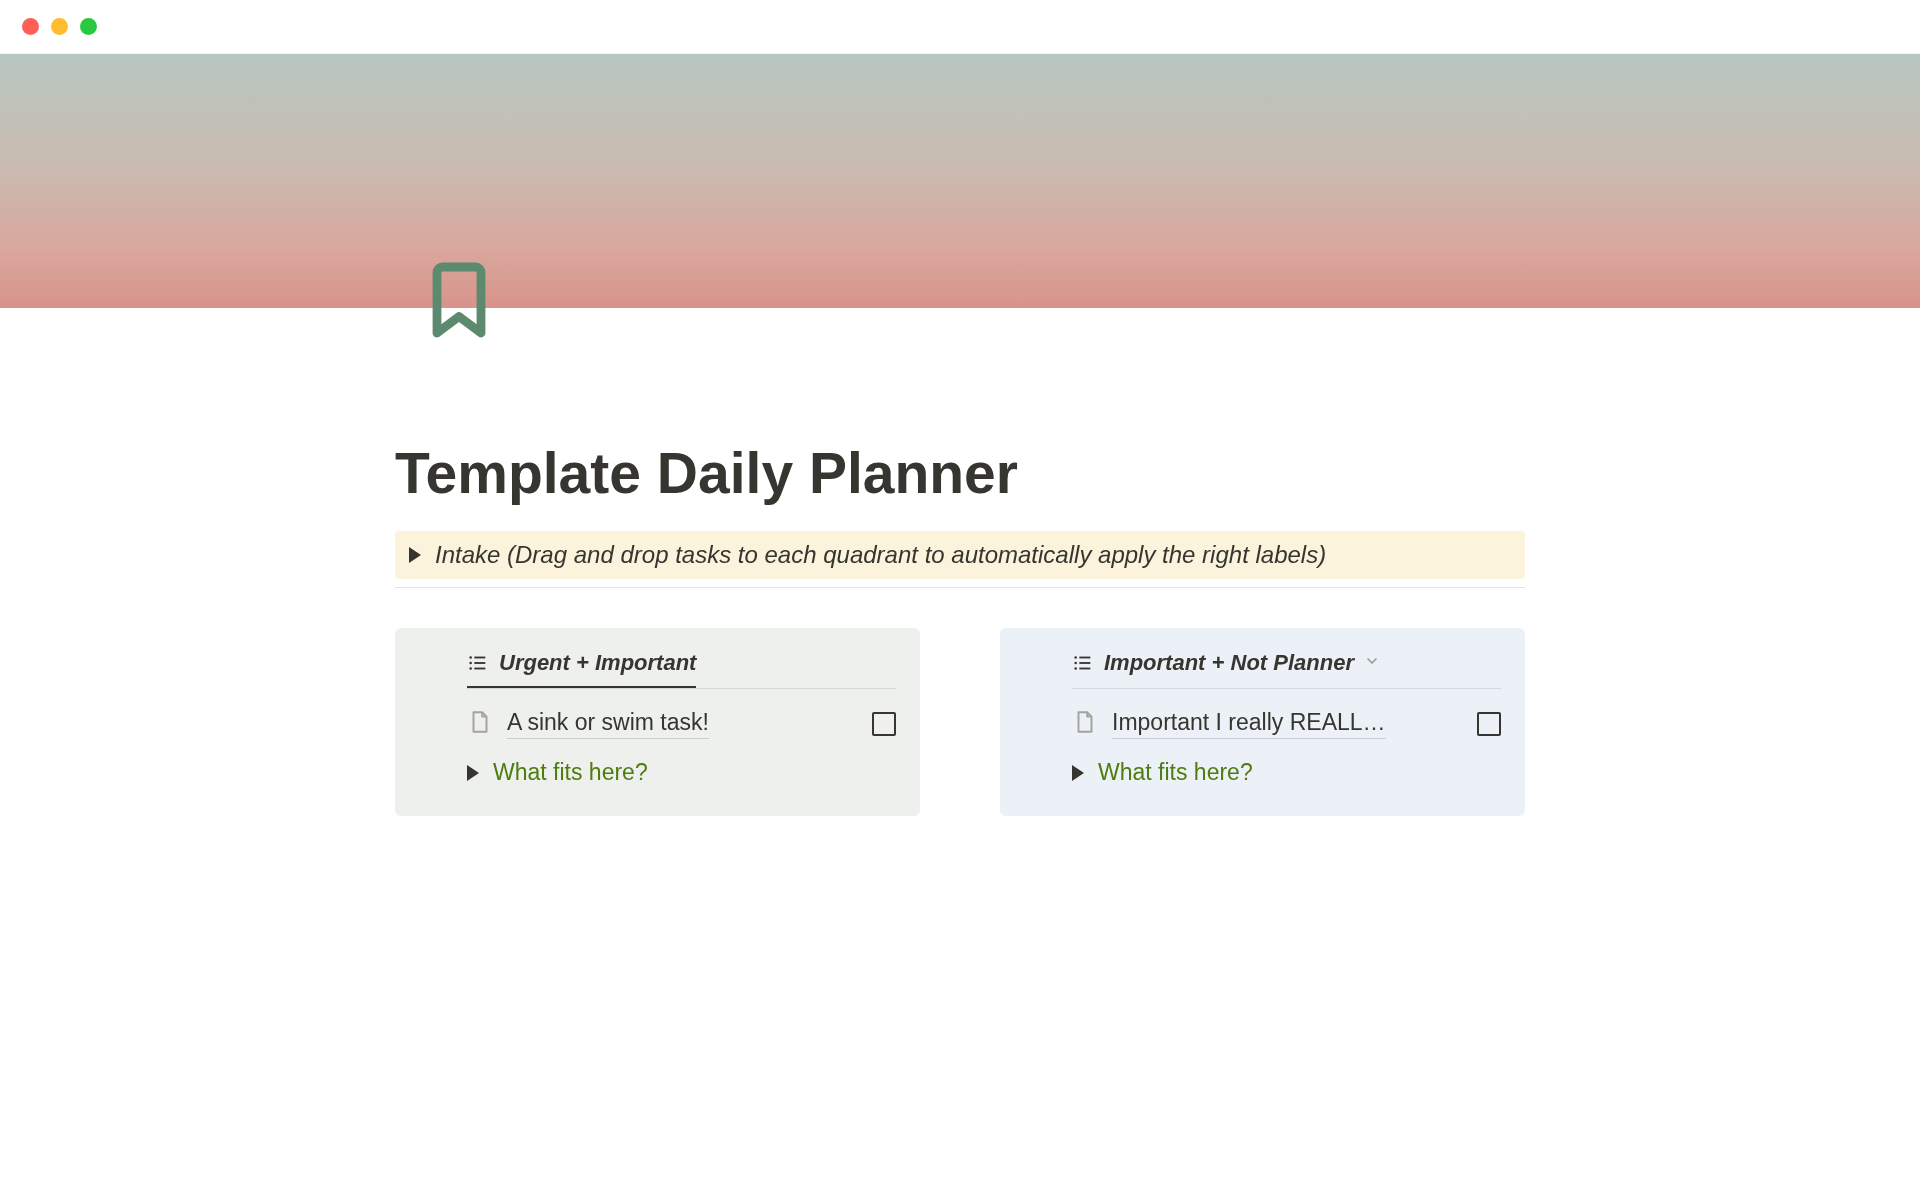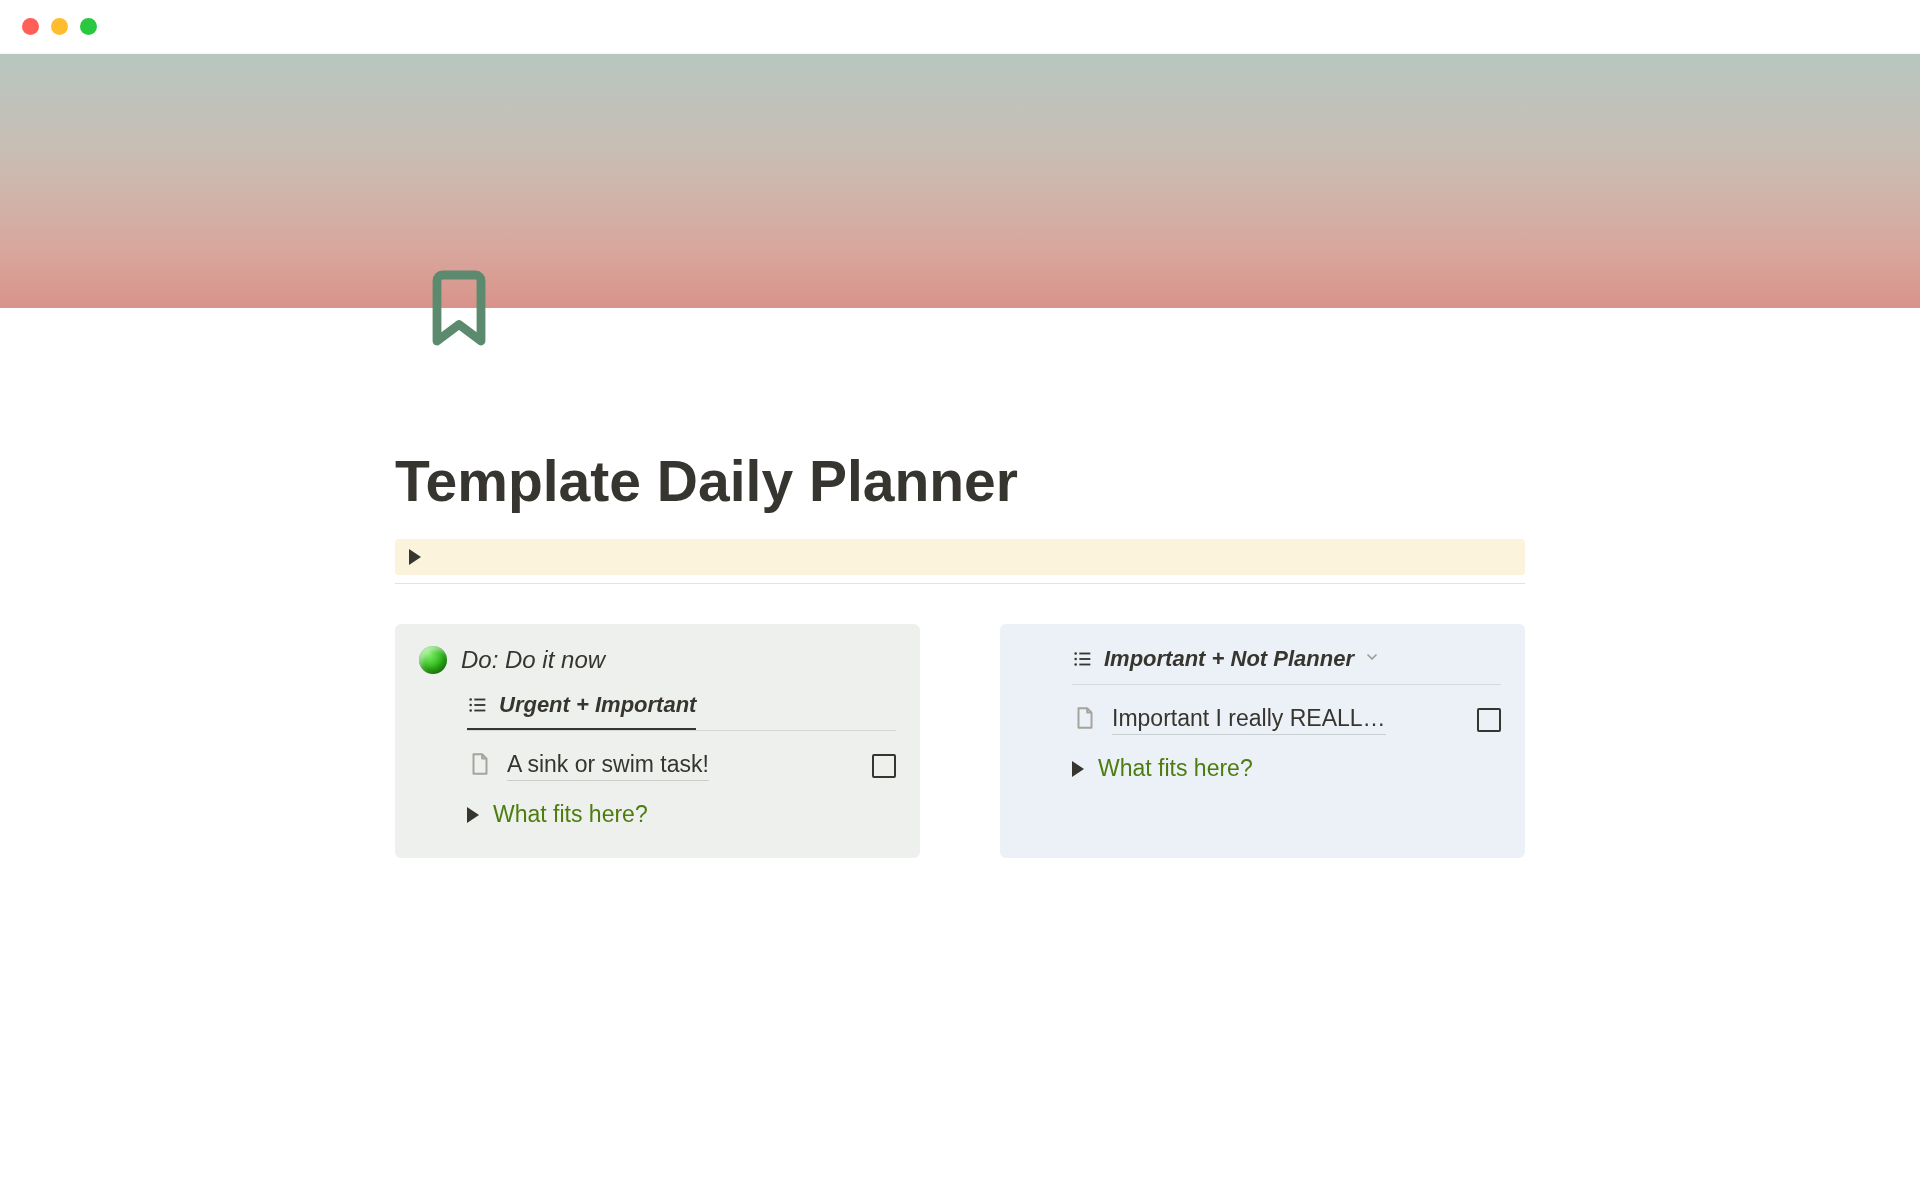--- a/index.html
+++ b/index.html
@@ -27,21 +27,21 @@
 
   .cover {
     height: 254px;
     width: 100%;
     background: linear-gradient(180deg, #b7c6c0 0%, #c9bdb3 40%, #d9a69c 78%, #d8938b 100%);
     position: relative;
   }
 
   .page-wrap {
     max-width: 1150px;
-    margin: 8px auto;
+    margin: 0 auto;
     padding: 12px 10px;
     position: relative;
   }
 
   .page-icon {
     position: absolute;
     top: -52px;
     left: 30px;
   }
 
@@ -209,30 +209,27 @@
   <div class="page-icon">
     <svg width="88" height="88" viewBox="0 0 24 24" fill="none">
       <path d="M6 4.5 C6 3.7 6.7 3 7.5 3 L16.5 3 C17.3 3 18 3.7 18 4.5 L18 21 L12 16.5 L6 21 Z" stroke="#5b8a6e" stroke-width="2.4" stroke-linejoin="round" fill="none"></path>
     </svg>
   </div>
 
   <h1 class="page-title">Template Daily Planner</h1>
 
   <div class="callout">
     <div class="toggle-tri"></div>
+    <div class="callout-text">Intake (Drag and drop tasks to each quadrant to automatically apply the right labels)</div>
   </div>
   <div class="divider"></div>
 
   <div class="quadrants">
 
     <div class="quadrant q-do">
-      <div class="q-header">
-        <div class="dot dot-green"></div>
-        <div class="q-title">Do: Do it now</div>
-      </div>
 
       <div class="view-row">
         <span class="list-icon">
           <svg width="22" height="22" viewBox="0 0 24 24" fill="none">
             <circle cx="4" cy="6" r="1.4" fill="#37352f"></circle>
               <rect x="8" y="5" width="12" height="2" fill="#37352f"></rect>
             <circle cx="4" cy="12" r="1.4" fill="#37352f"></circle>
               <rect x="8" y="11" width="12" height="2" fill="#37352f"></rect>
             <circle cx="4" cy="18" r="1.4" fill="#37352f"></circle>
               <rect x="8" y="17" width="12" height="2" fill="#37352f"></rect>

